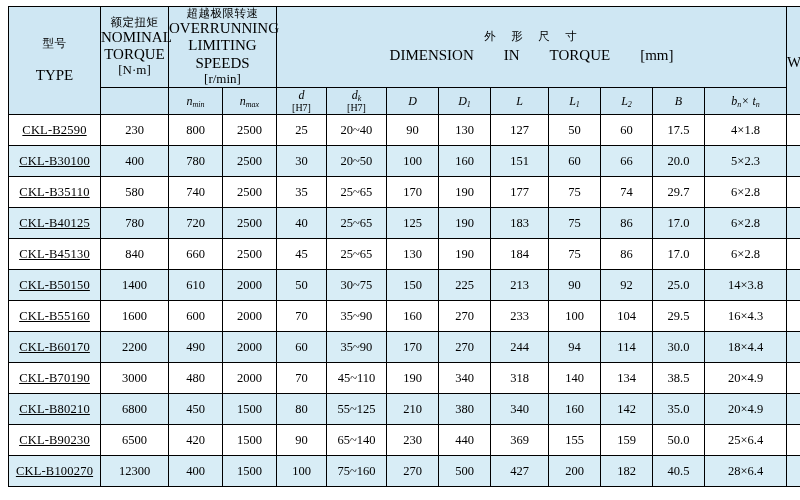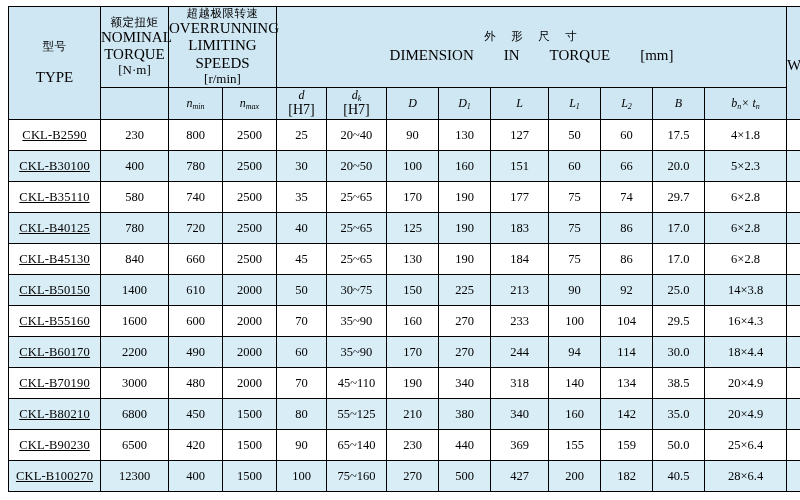--- a/index.html
+++ b/index.html
@@ -62,21 +62,21 @@
     background: #cfe7f3;
     font-size: 12px;
     line-height: 1.2;
     padding: 3px 0;
     font-style: italic;
     margin-left: 44px;
   }
   .sub .unit {
     font-style: normal;
     display: block;
-    font-size: 14px;
+    font-size: 10px;
   }
   sub {
     font-size: 8px;
     vertical-align: baseline;
     position: relative;
     top: 2px;
   }
   td.cell {
     font-size: 12.5px;
     height: 30px;

